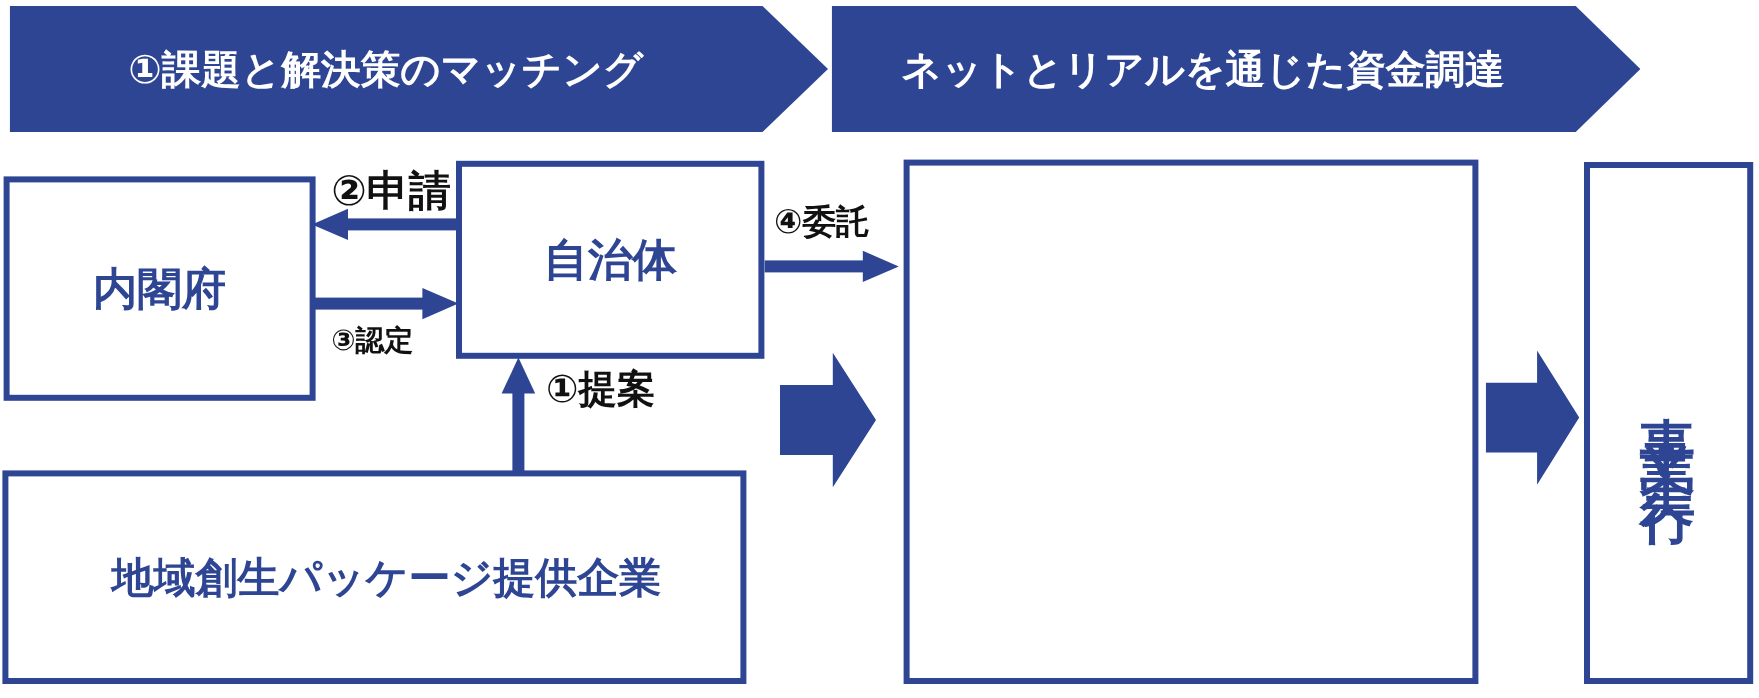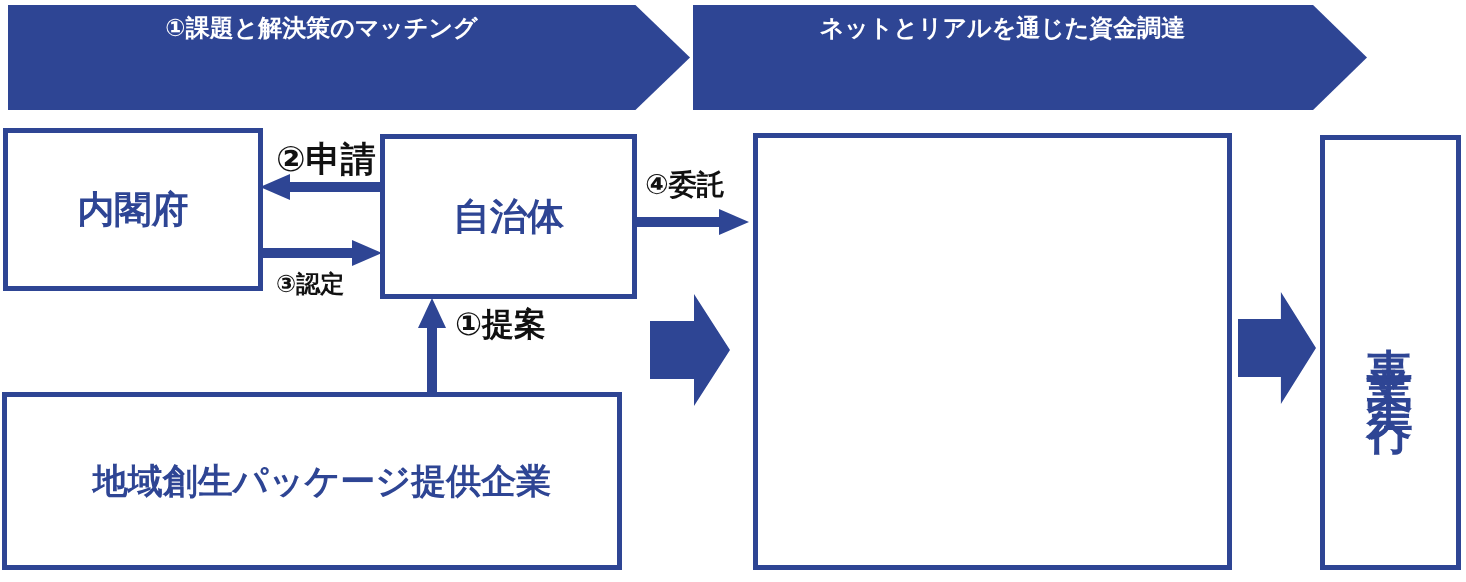--- a/index.html
+++ b/index.html
@@ -1,31 +1,31 @@
 <!DOCTYPE html>
 <html><head>
 <meta charset="utf-8">
 <style>
   * { margin:0; padding:0; box-sizing:border-box; }
   body { background:#fff; font-family:"Liberation Sans","DejaVu Sans",sans-serif; }
   .stage { position:relative; width:1466px; height:582px; background:#fff; overflow:hidden; }
 
   
   .banner { position:absolute; top:5px; height:105px; background:#2e4594; color:#fff;
-            font-weight:bold; font-size:24px; text-align:center;
-            display:flex; flex-direction:row; justify-content:center; line-height:46px; }
+            font-weight:bold; font-size:33px; text-align:center;
+            display:flex; flex-direction:column; justify-content:center; line-height:46px; }
   .banner .ln { padding-right:55px; white-space:nowrap; }
   #banner1 { left:8px;   width:682px; clip-path:polygon(0 0,92% 0,100% 50%,92% 100%,0 100%); }
   #banner2 { left:693px; width:674px; clip-path:polygon(0 0,92% 0,100% 50%,92% 100%,0 100%); }
 
   
   .bluebox { position:absolute; background:#fff; border:5px solid #2e4594;
              display:flex; align-items:center; justify-content:center;
              color:#2e4594; font-weight:bold; }
-  #box-cabinet   { left:3px;    top:128px; width:260px; height:163px; font-size:37px; }
+  #box-cabinet   { left:3px;    top:147px; width:260px; height:187px; font-size:37px; }
   #box-muni      { left:380px;  top:134px; width:257px; height:165px; font-size:37px; }
   #box-company   { left:2px;    top:392px; width:620px; height:178px; font-size:35px;padding-left:20px; }
   #box-funding   { left:753px;  top:133px; width:479px; height:437px; display:block; }
   #box-exec      { left:1320px; top:135px; width:141px; height:435px; font-size:46px; }
   #box-exec span { writing-mode:vertical-rl; text-orientation:upright; letter-spacing:0.45em; }
 
   
   .lbl { position:absolute; color:#111; font-weight:bold; white-space:nowrap; }
   #lbl-shinsei { left:276px; top:136px; font-size:35px; }
   #lbl-nintei  { left:276px; top:268px; font-size:24px; }

